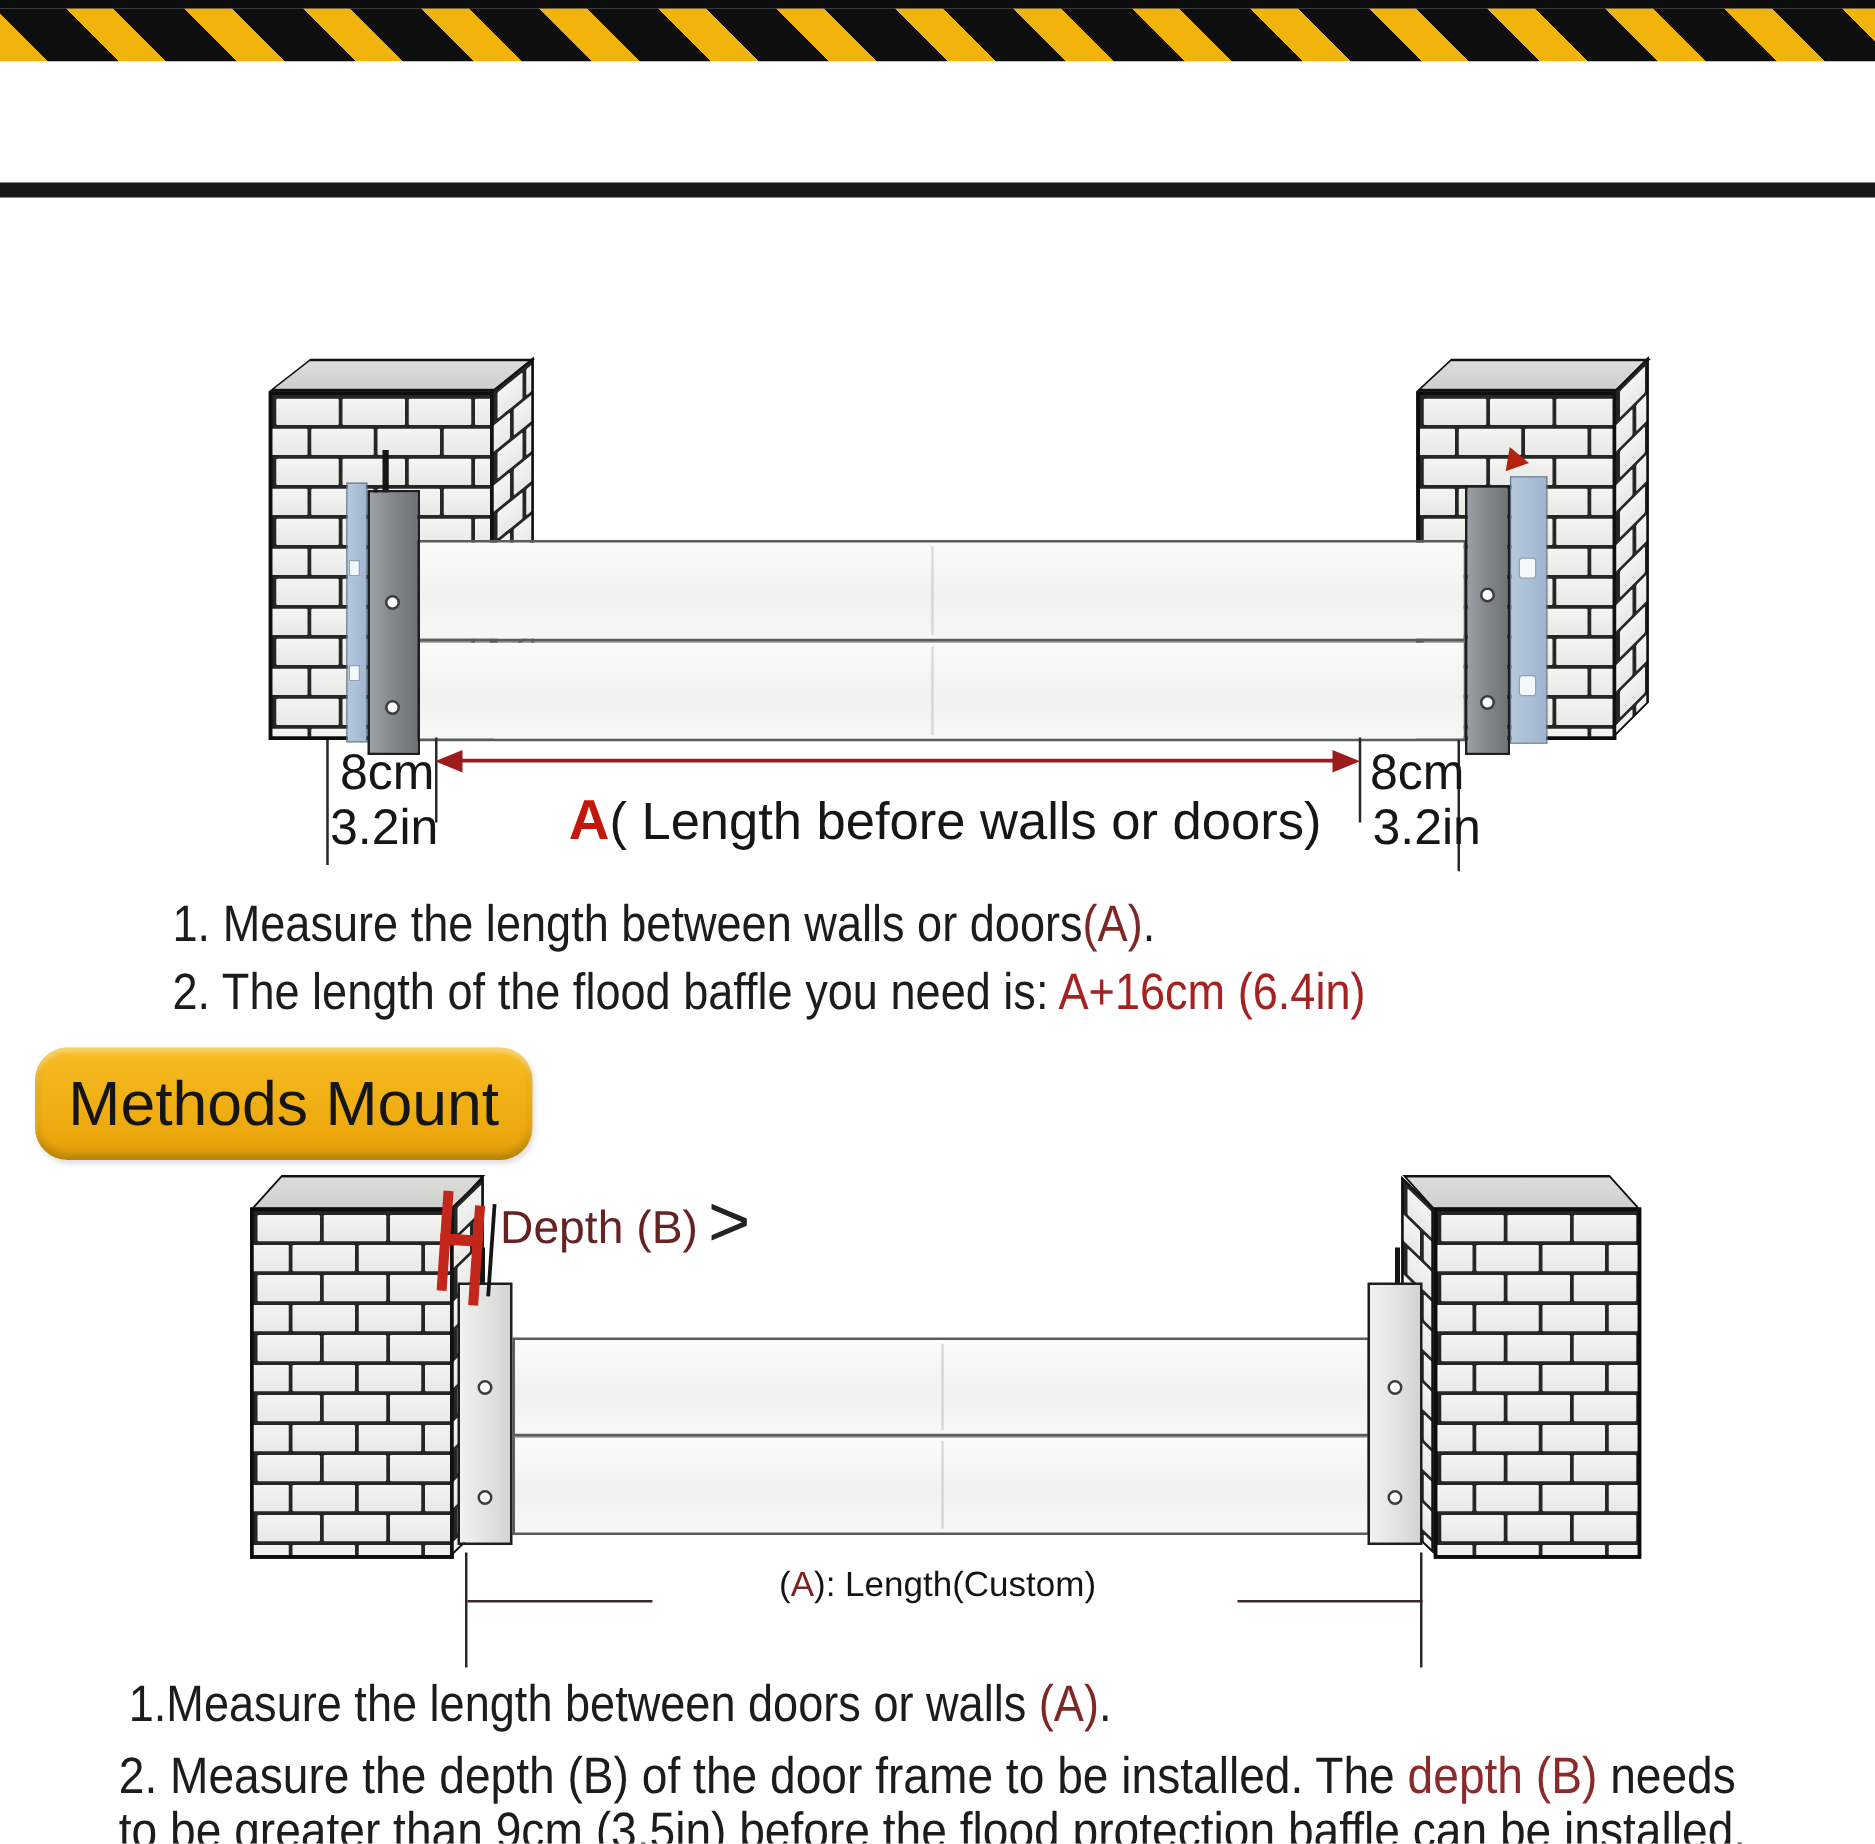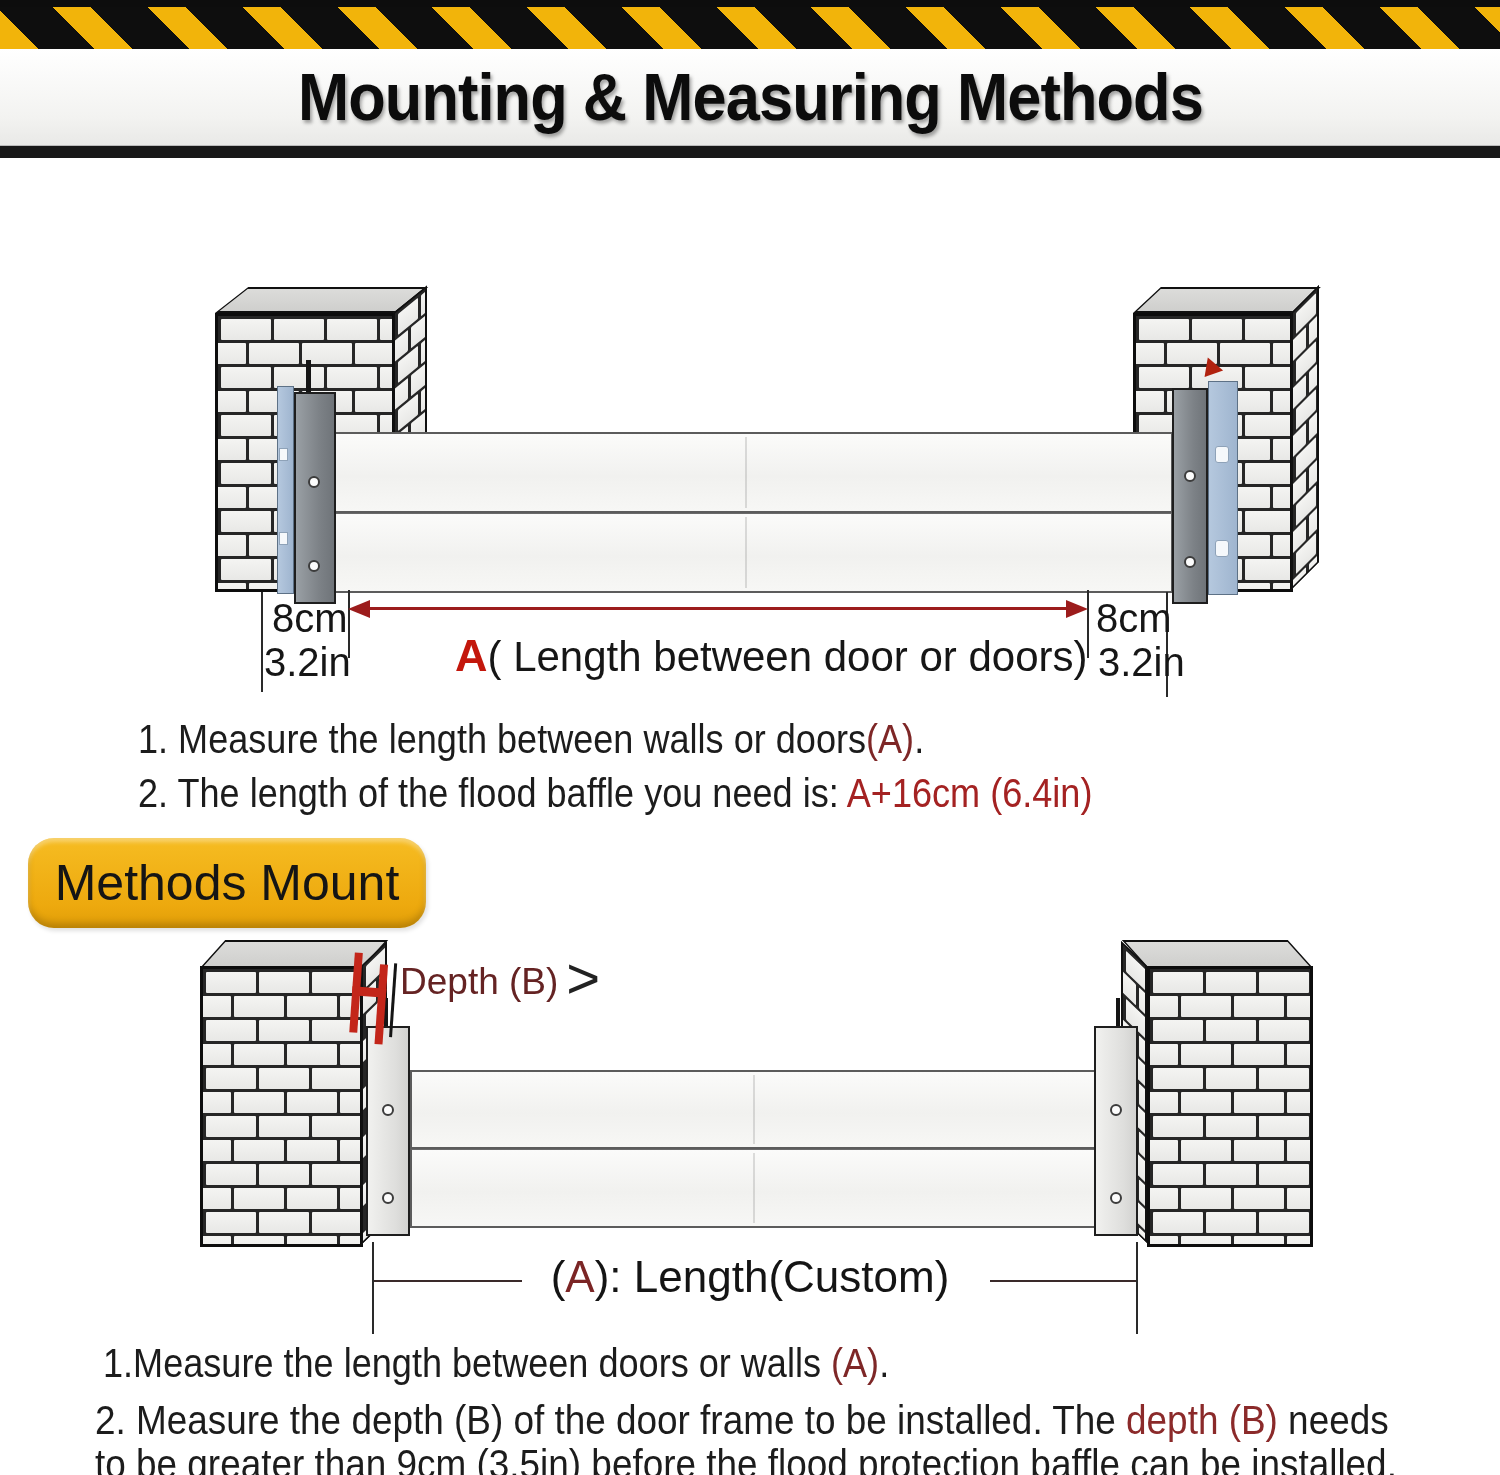--- a/index.html
+++ b/index.html
@@ -52,21 +52,21 @@
   
   .vline{position:absolute;width:2px;background:#2a2a2a;z-index:6;}
   .hline{position:absolute;height:2px;background:#3a2a2a;z-index:6;}
   .arrow-line{position:absolute;height:3px;background:#9c1c1c;z-index:6;}
   .arrow-head{position:absolute;width:0;height:0;border-top:9px solid transparent;border-bottom:9px solid transparent;z-index:6;}
   .arrow-head.left{border-right:22px solid #9c1c1c;}
   .arrow-head.right{border-left:22px solid #9c1c1c;}
   .dim-label{position:absolute;font-size:40px;color:#161616;z-index:7;white-space:nowrap;}
   .span-label{position:absolute;font-size:42px;color:#161616;z-index:7;white-space:nowrap;}
   .span-label .bigA{color:#c3170c;font-weight:bold;font-size:45px;}
-  .length-label{position:absolute;font-size:44px;color:#141414;z-index:7;white-space:nowrap;text-align:center;}
+  .length-label{position:absolute;font-size:28px;color:#141414;z-index:7;white-space:nowrap;text-align:center;}
   .length-label .mid-a{color:#7b2525;}
 
   .depth-row{position:absolute;display:flex;align-items:center;z-index:7;white-space:nowrap;}
   .depth-row .d1{font-size:37px;color:#652323;}
   .depth-row .gt{font-size:58px;color:#222;font-weight:400;margin:0 2px 0 8px;line-height:1;position:relative;top:-4px;}
   .depth-row .d2{font-size:47px;color:#a12525;}
 
   
   .hmark{position:absolute;z-index:8;transform:rotate(4deg);}
   .hmark .bar{position:absolute;background:#c3261a;}
@@ -82,23 +82,20 @@
   .instr2 .maroon{color:#8b2a2a;}
   .nowrap{white-space:nowrap;}
 </style>
 </head>
 <body>
 
 <div class="page">
 
   <div class="top-black-bar"></div>
   <div class="hazard-stripes"></div>
-  <div class="title-band">
-    <h1>Mounting &amp; Measuring Methods</h1>
-  </div>
   <div class="black-rule"></div>
 
 
   <div class="cap" style="left:215px;top:287px;width:180px;height:26px;transform:skewX(-52deg);transform-origin:left bottom;"></div>
   <div class="bricks face" style="left:215px;top:313px;width:180px;height:279px;">
       <i style="left:3px;top:3px;width:50px;height:21px"></i>
       <i style="left:56px;top:3px;width:50px;height:21px"></i>
       <i style="left:109px;top:3px;width:50px;height:21px"></i>
       <i style="left:162px;top:3px;width:50px;height:21px"></i>
       <i style="left:-22px;top:27px;width:50px;height:21px"></i>
@@ -271,21 +268,21 @@
   <div class="arrow-line" style="left:365px;top:607px;width:712px;"></div>
   <div class="arrow-head left" style="left:348px;top:600px;"></div>
   <div class="arrow-head right" style="left:1066px;top:600px;"></div>
 
   <div class="dim-label" style="left:272px;top:596px;">8cm</div>
   <div class="dim-label" style="left:264px;top:640px;">3.2in</div>
   <div class="dim-label" style="left:1096px;top:596px;">8cm</div>
   <div class="dim-label" style="left:1098px;top:640px;">3.2in</div>
 
   <div class="span-label" style="left:455px;top:630px;">
-    <span class="bigA">A</span><span>( Length between door or doors)</span>
+    <span class="bigA">A</span><span>( Length before walls or doors)</span>
   </div>
 
   <div class="instr" style="left:138px;top:716px;">
     <span>1. Measure the length between walls or doors</span><span class="maroon">(A)</span><span>.</span>
   </div>
   <div class="instr" style="left:138px;top:770px;">
     <span>2. The length of the flood baffle you need is: </span><span class="red">A+16cm (6.4in)</span><span></span>
   </div>
 
   <div class="pill pill-inside">Methods Mount</div>

